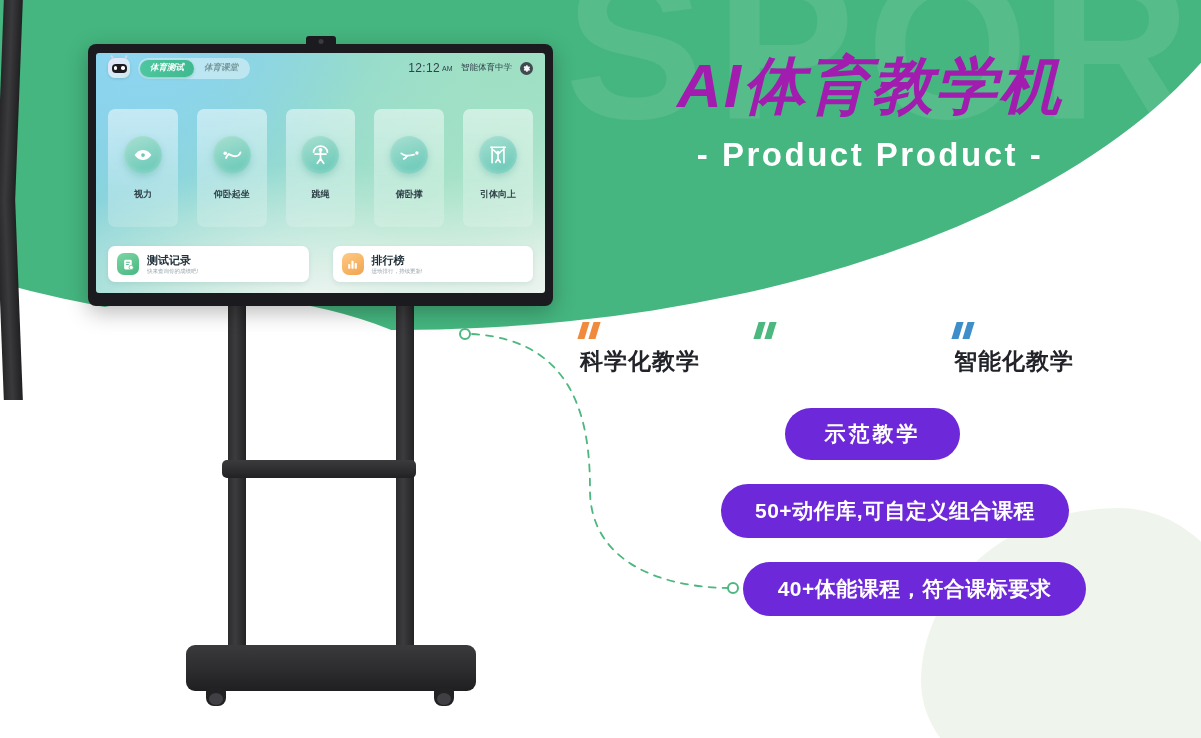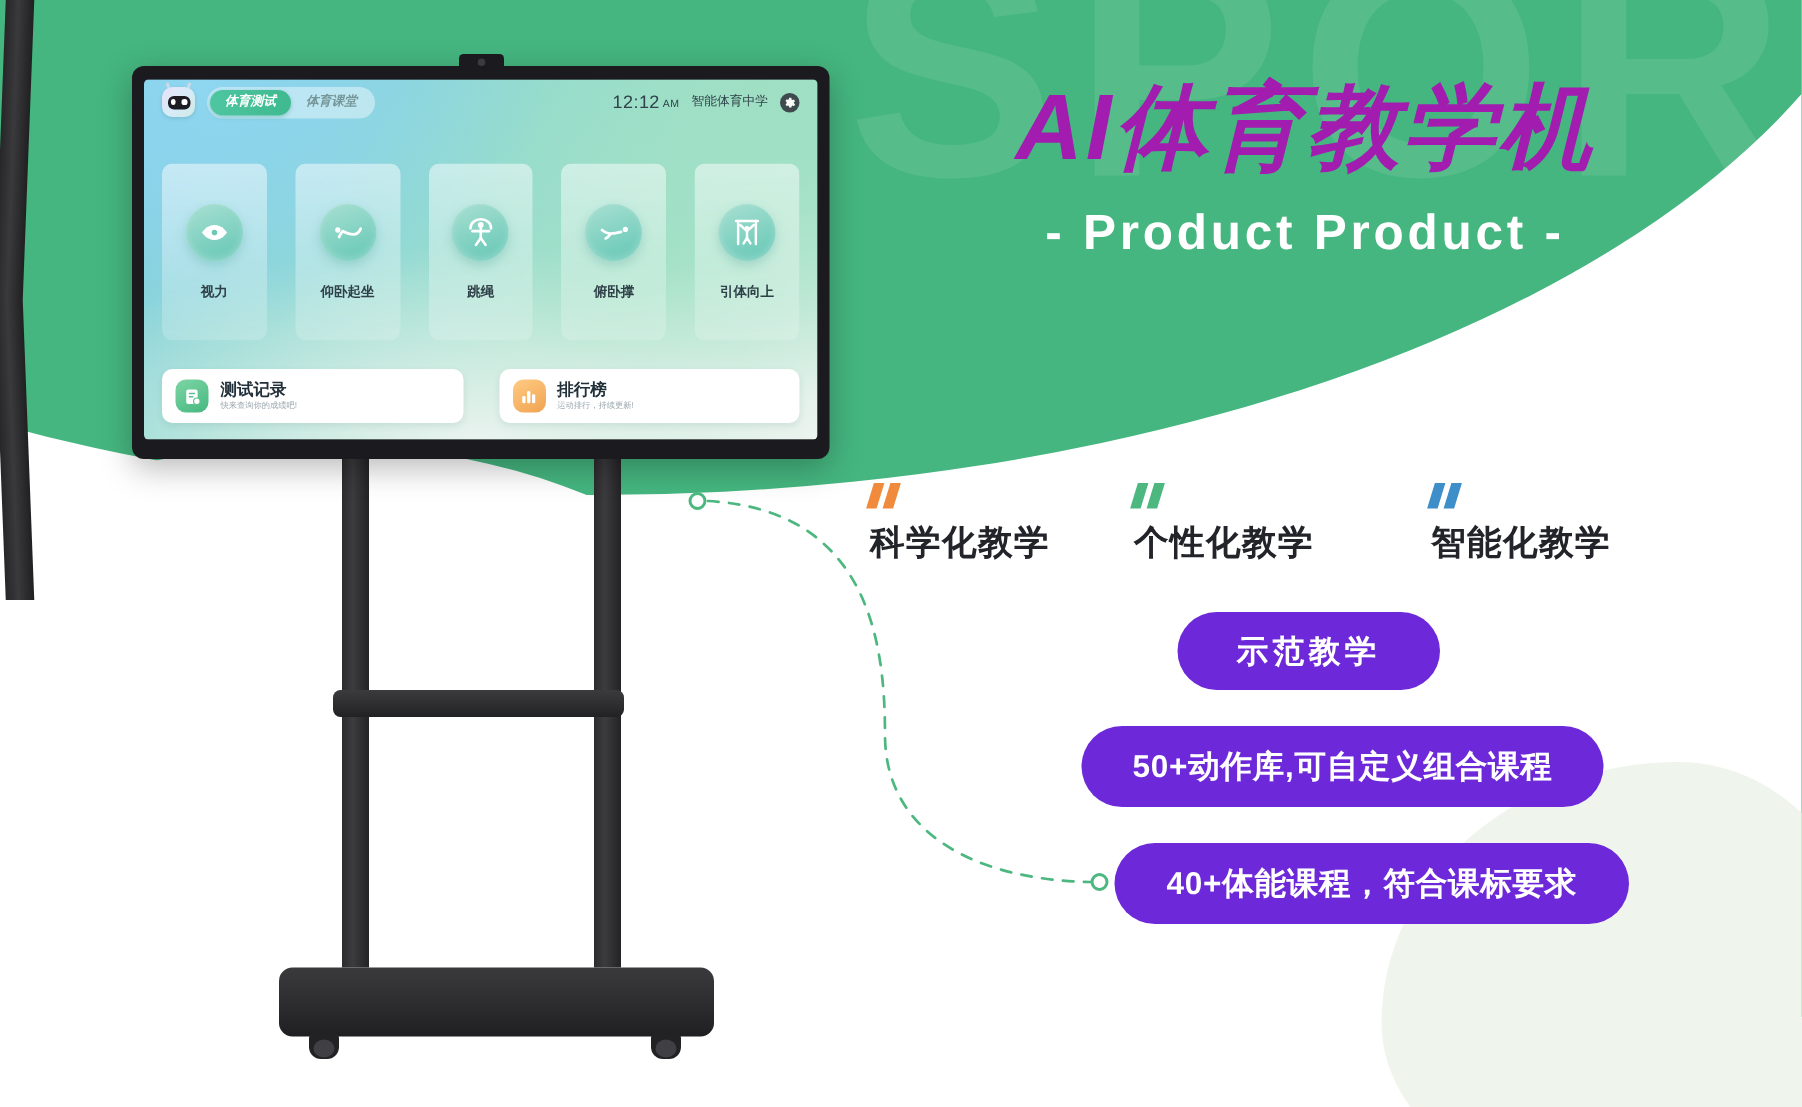--- a/index.html
+++ b/index.html
@@ -375,21 +375,20 @@
     <circle cx="293" cy="288" r="5" fill="#ffffff" stroke="#4cb77f" stroke-width="2"></circle>
   </svg>
 
   <div class="features">
     <div class="feat">
       <span class="quote"><i style="background:#f08a3c"></i><i style="background:#f08a3c"></i></span>
       <div class="feat-title">科学化教学</div>
     </div>
     <div class="feat">
       <span class="quote"><i style="background:#4cb77f"></i><i style="background:#4cb77f"></i></span>
-      <div class="feat-title">个性化教学</div>
     </div>
     <div class="feat">
       <span class="quote"><i style="background:#3d8ec9"></i><i style="background:#3d8ec9"></i></span>
       <div class="feat-title">智能化教学</div>
     </div>
   </div>
 
   <div class="pills">
     <div class="pill p1">示范教学</div>
     <div class="pill p2">50+动作库,可自定义组合课程</div>

